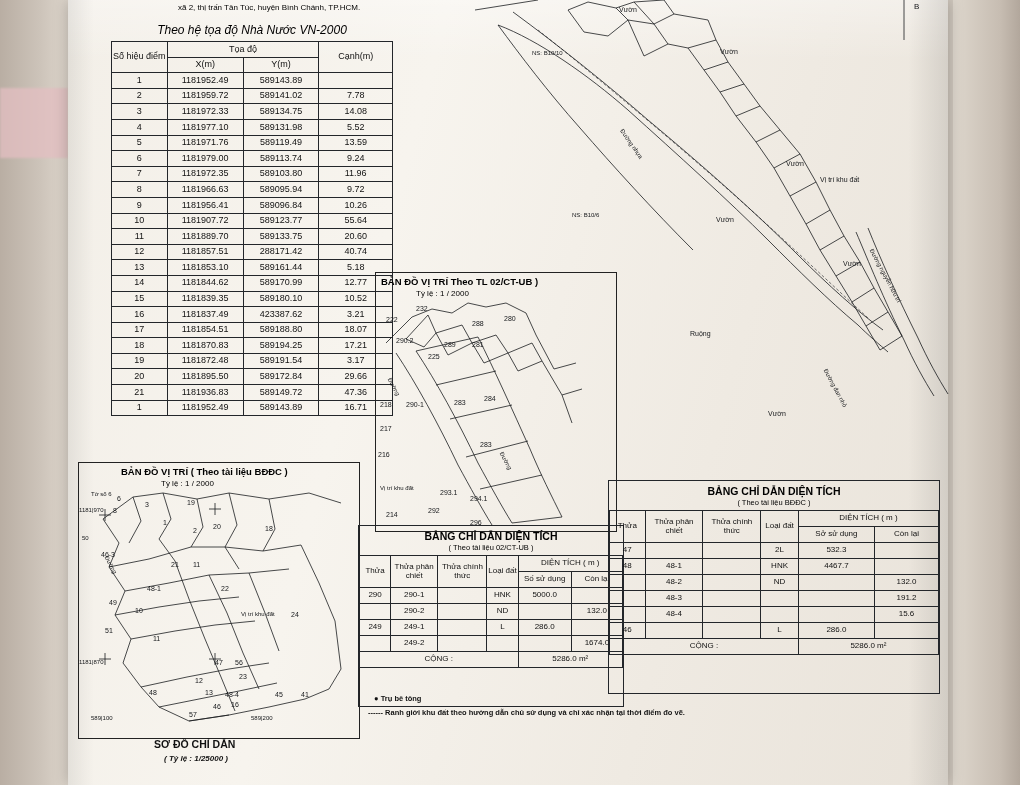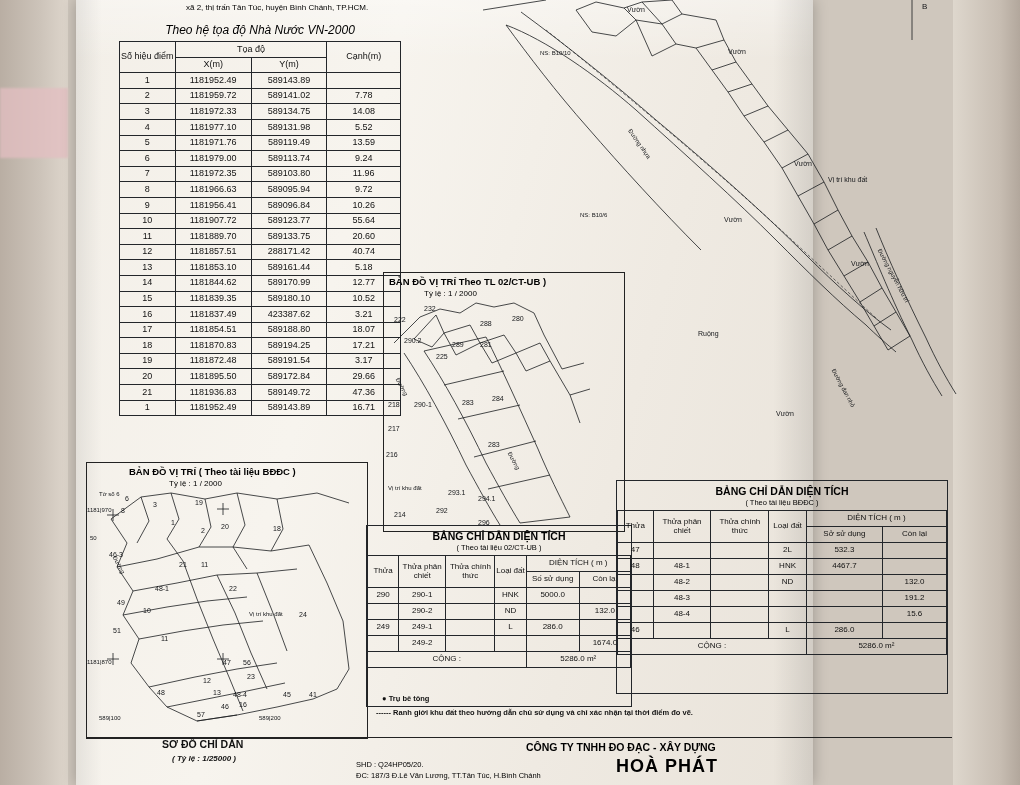--- a/index.html
+++ b/index.html
@@ -3,24 +3,23 @@
 <meta charset="utf-8">
 <style>
   html,body{margin:0;padding:0;}
   body{
     width:1020px;height:785px;overflow:hidden;position:relative;
     background:#cfc7bd;
     font-family:"Liberation Sans", sans-serif;
   }
   
   #sheet{
-    position:absolute;left:68px;top:0;width:737px;height:785px;
+    position:absolute;left:68px;top:0;width:880px;height:785px;
     background:linear-gradient(105deg,#f3efe8 0%,#f7f4ee 35%,#efeae2 70%,#e9e3da 100%);
     box-shadow:0 0 14px rgba(0,0,0,.25);
-    margin-left:8px;
   }
   #sheet:before{
     content:"";position:absolute;left:0;top:0;width:100%;height:100%;
     background:
       linear-gradient(to right, rgba(0,0,0,.07) 0px, rgba(0,0,0,0) 26px),
       linear-gradient(to left, rgba(0,0,0,.10) 0px, rgba(0,0,0,0) 40px),
       linear-gradient(to bottom, rgba(255,255,255,.35) 0px, rgba(0,0,0,0) 60px);
     pointer-events:none;
   }
   .leftstrip{
@@ -570,20 +569,14 @@
 
   <div class="note" style="left:306px;top:694px;">
     <span>●</span>
     <span>Trụ bê tông</span>
   </div>
   <div class="note" style="left:300px;top:708px;">
     <span>------</span>
     <span>Ranh giới khu đất theo hướng dẫn chủ sử dụng và chỉ xác nhận tại thời điểm đo vẽ.</span>
   </div>
 
-  <div id="footer">
-    <div id="footCompany">CÔNG TY TNHH ĐO ĐẠC - XÂY DỰNG</div>
-    <div id="footBrand">HOÀ PHÁT</div>
-    <div id="footShd">SHD : Q24HP05/20.</div>
-    <div id="footShd2">ĐC: 187/3 Đ.Lê Văn Lương, TT.Tân Túc, H.Bình Chánh</div>
-  </div>
 
 </div>
 
 </body></html>

